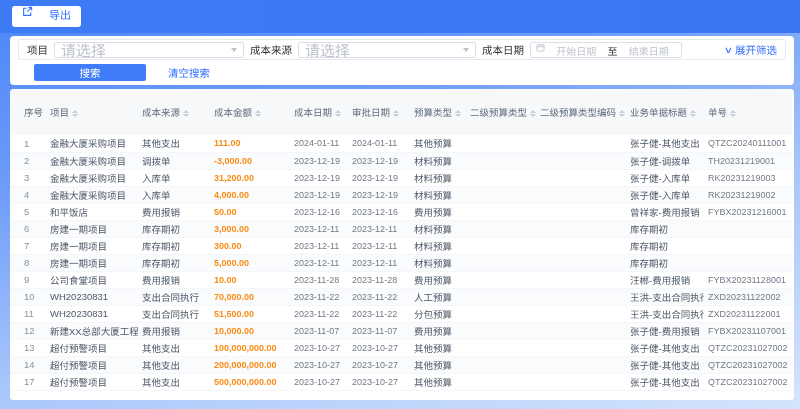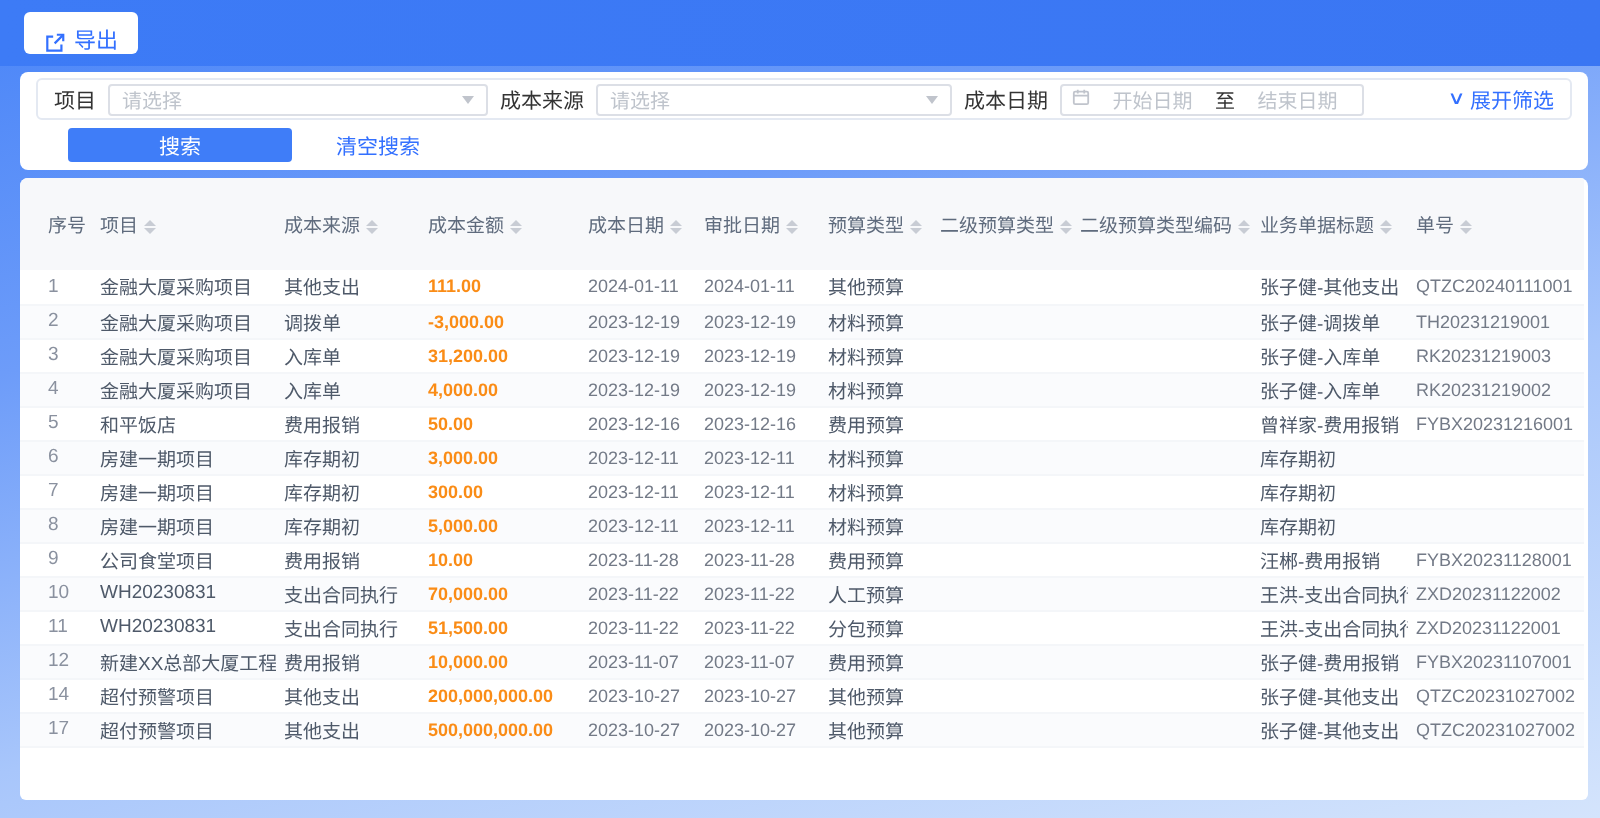--- a/index.html
+++ b/index.html
@@ -10,43 +10,43 @@
     font-size:10px; color:#4e5969;
   }
   
   .topbar {
     height:33px; background:linear-gradient(90deg,#3d7bf6,#3a76f3);
     display:flex; align-items:center; justify-content:space-between; padding:0 12px;
   }
   .topbar .title { color:#fff; font-size:13px; font-weight:bold; letter-spacing:.5px; }
   .export-btn {
     background:#fff; color:#3370ff; border:none; border-radius:3px;
-    height:21px; padding:0 10px; font-size:11px; display:flex; align-items:flex-end; gap:4px;
+    height:21px; padding:0 10px; font-size:11px; display:flex; align-items:flex-start; gap:16px;
     cursor:pointer; font-family:inherit;
   }
   .export-btn svg { display:block; }
   
   .panel { background:#fff; border-radius:4px; margin:0 6px 0 10px; }
   .panel.search { margin-top:3px; padding:3px 8px 4px 8px; }
   .filter-box {
     border:1px solid #e4e9f2; border-radius:3px; height:21px;
     display:flex; align-items:center; padding:0 8px; gap:6px;
   }
   .fgroup { display:flex; align-items:center; gap:6px; }
   .flabel { color:#333; font-size:10.5px; font-weight:500; white-space:nowrap; }
   .fselect {
     width:190px; height:16px; border:1px solid #dcdfe6; border-radius:2px;
     display:flex; align-items:center; padding:0 6px; cursor:pointer; background:#fff;
   }
   .fselect.small { width:178px; }
-  .placeholder { color:#bfc4cc; font-size:10px; flex:1; }
+  .placeholder { color:#bfc4cc; font-size:15px; flex:1; }
   .caret { width:0; height:0; border-left:3.5px solid transparent; border-right:3.5px solid transparent; border-top:4px solid #c0c4cc; }
   .daterange {
     width:152px; height:16px; border:1px solid #dcdfe6; border-radius:2px;
-    display:flex; align-items:center; padding:0 5px; gap:4px; background:#fff;
+    display:flex; align-items:flex-start; padding:0 5px; gap:4px; background:#fff;
   }
   .daterange .dinput { flex:1; color:#bfc4cc; font-size:10px; text-align:center; cursor:text; }
   .daterange .sep { color:#333; font-size:10px; }
   .expand-link { margin-left:auto; color:#3370ff; font-size:10.5px; display:flex; align-items:center; gap:3px; cursor:pointer; white-space:nowrap; }
   .expand-link .chev { font-size:9px; transform:scaleX(1.4); display:inline-block; }
   .btn-row { margin-top:4px; display:flex; align-items:center; }
   .search-btn {
     width:112px; height:17px; background:#3f7df8; color:#fff; border:none; border-radius:2px;
     font-size:10.5px; margin-left:16px; cursor:pointer; font-family:inherit;
   }
@@ -341,20 +341,33 @@
           <td class="col-amount">10,000.00</td>
           <td class="col-cost_date">2023-11-07</td>
           <td class="col-approval_date">2023-11-07</td>
           <td class="col-budget_type">费用预算</td>
           <td class="col-sub_budget_type"></td>
           <td class="col-sub_budget_code"></td>
           <td class="col-doc_title">张子健-费用报销</td>
           <td class="col-doc_no">FYBX20231107001</td>
         </tr>
         <tr>
+          <td class="col-seq">13</td>
+          <td class="col-project">超付预警项目</td>
+          <td class="col-source">其他支出</td>
+          <td class="col-amount">100,000,000.00</td>
+          <td class="col-cost_date">2023-10-27</td>
+          <td class="col-approval_date">2023-10-27</td>
+          <td class="col-budget_type">其他预算</td>
+          <td class="col-sub_budget_type"></td>
+          <td class="col-sub_budget_code"></td>
+          <td class="col-doc_title">张子健-其他支出</td>
+          <td class="col-doc_no">QTZC20231027002</td>
+        </tr>
+        <tr>
           <td class="col-seq">14</td>
           <td class="col-project">超付预警项目</td>
           <td class="col-source">其他支出</td>
           <td class="col-amount">200,000,000.00</td>
           <td class="col-cost_date">2023-10-27</td>
           <td class="col-approval_date">2023-10-27</td>
           <td class="col-budget_type">其他预算</td>
           <td class="col-sub_budget_type"></td>
           <td class="col-sub_budget_code"></td>
           <td class="col-doc_title">张子健-其他支出</td>

